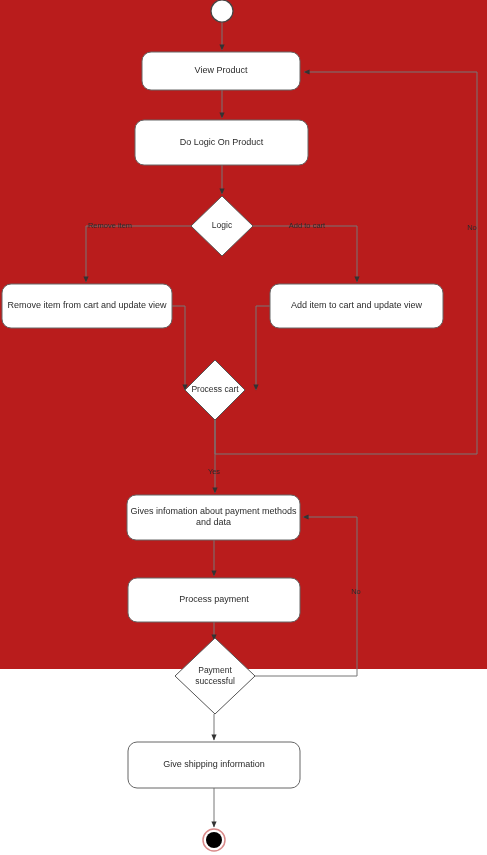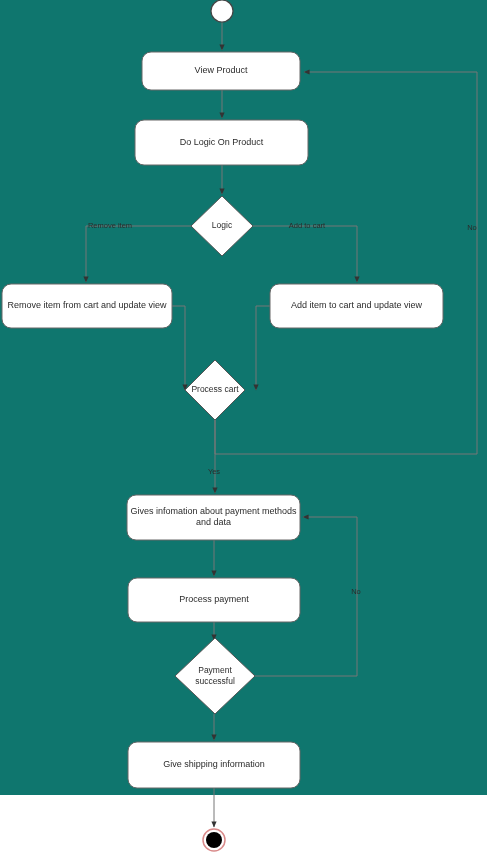--- a/index.html
+++ b/index.html
@@ -9,22 +9,22 @@
   }
   body {
     width: 487px;
     height: 855px;
     font-family: "Liberation Sans", sans-serif;
     overflow: hidden;
   }
   #diagram-root {
     position: relative;
     width: 487px;
-    height: 795px;
-    background: #0f766e;
+    height: 669px;
+    background: #b91c1c;
   }
   svg#flowchart {
     display: block;
     width: 487px;
     height: 855px;
   }
   .node-shape {
     fill: #ffffff;
     stroke: #666666;
     stroke-width: 1;

